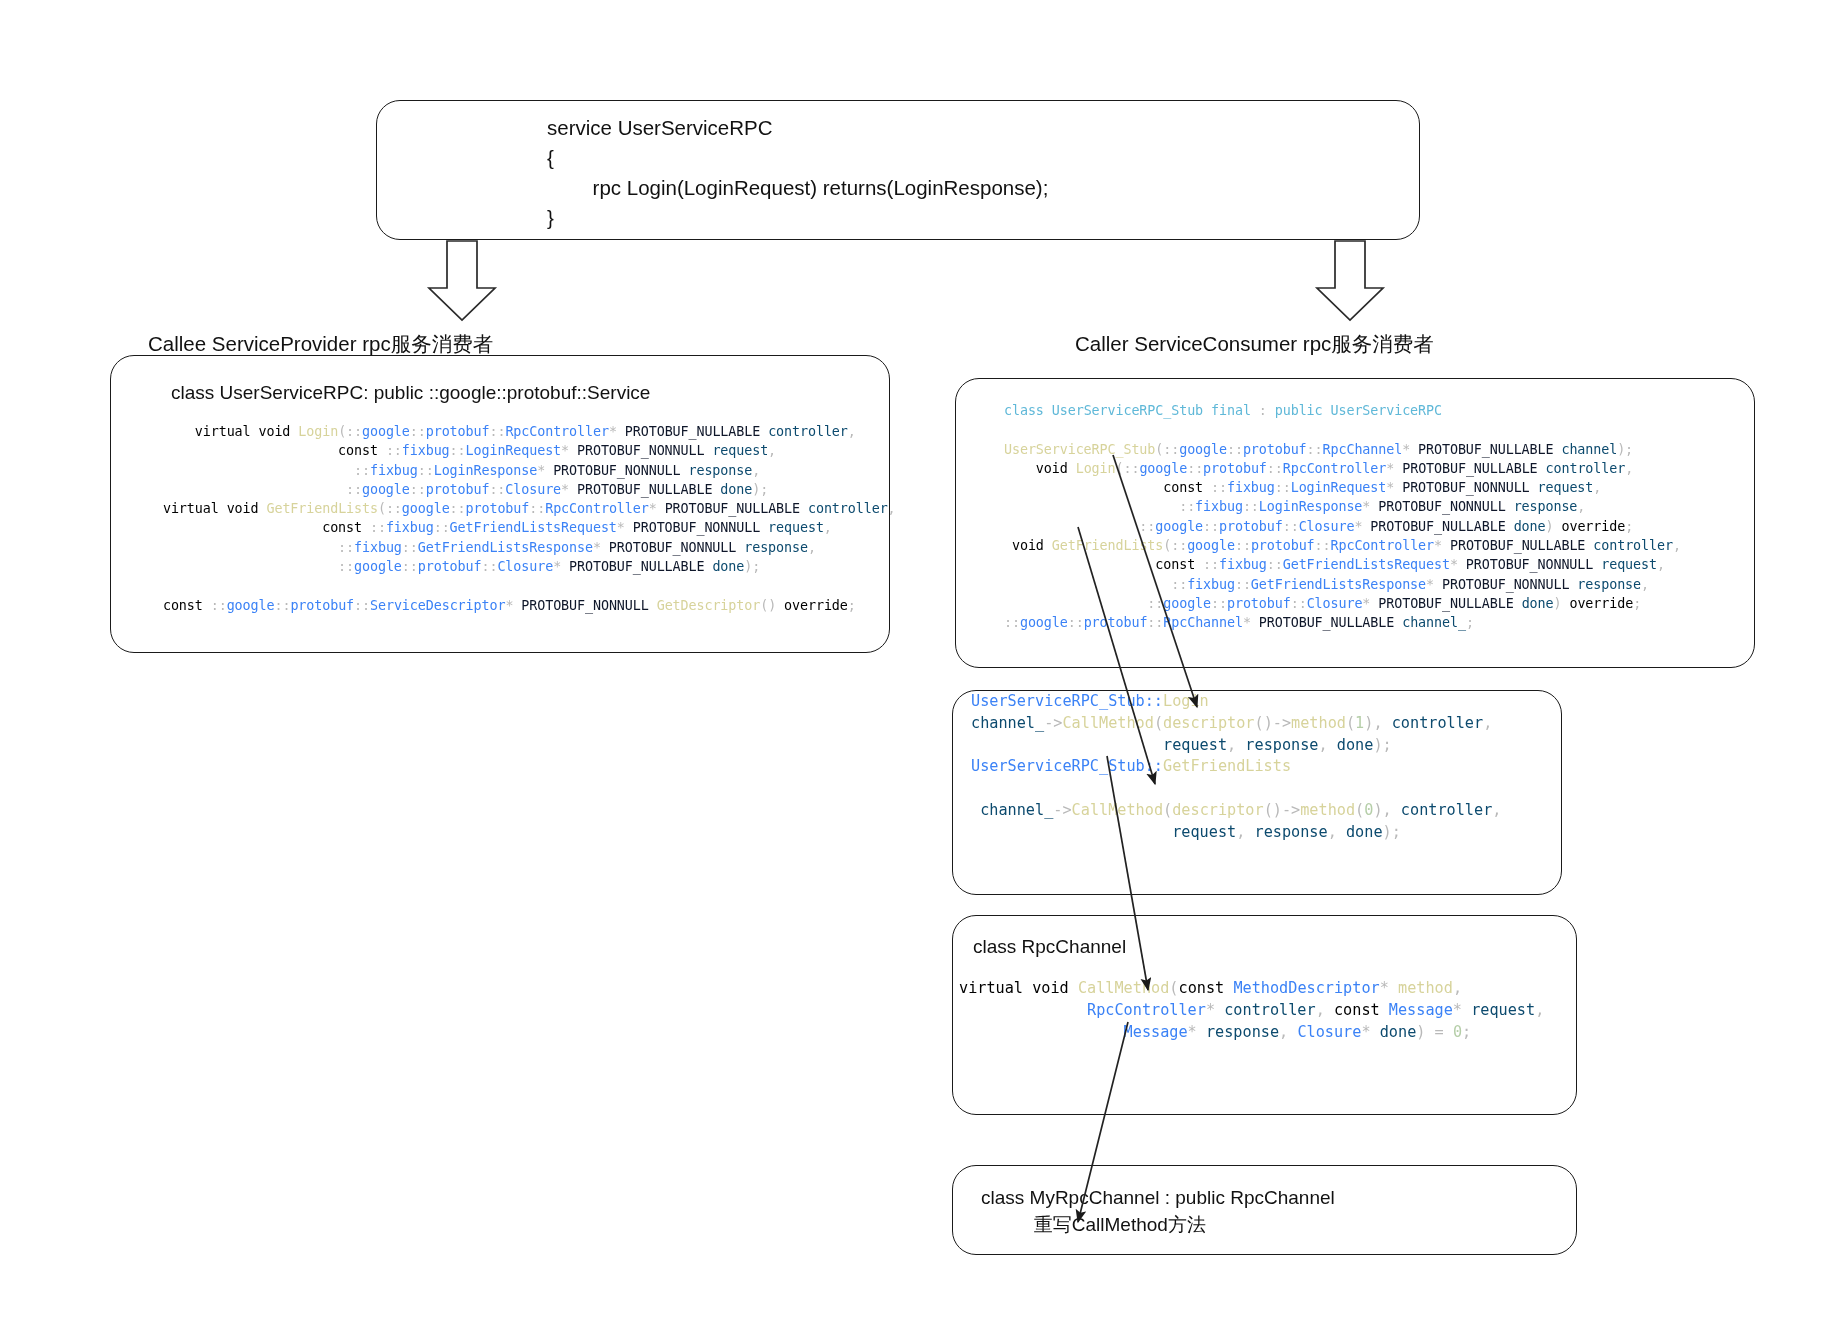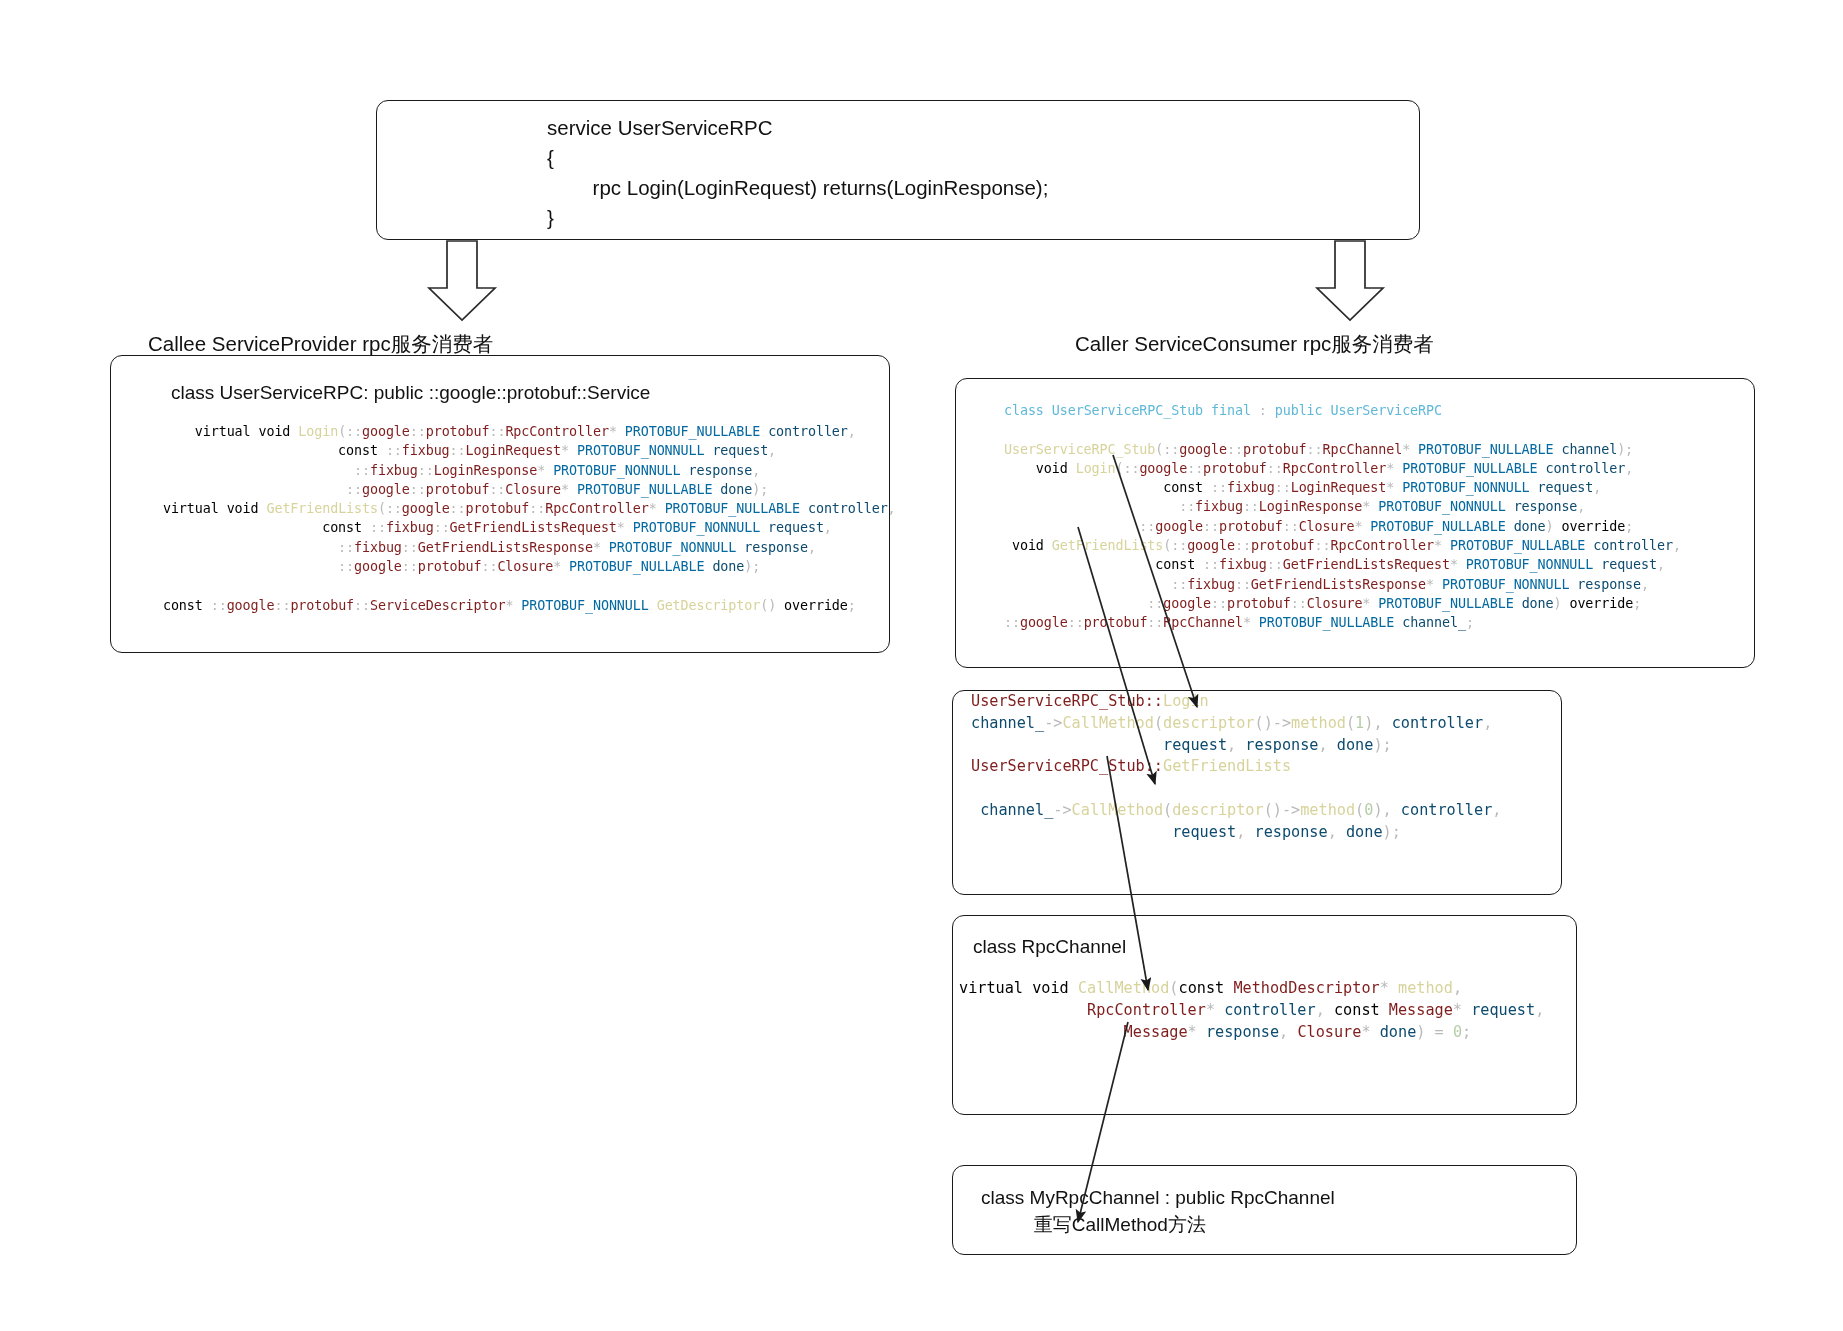--- a/index.html
+++ b/index.html
@@ -1,20 +1,20 @@
 <!DOCTYPE html>
 <html><head>
 <meta charset="utf-8">
 <style>
   html,body{margin:0;padding:0;background:#ffffff;}
   body{width:1843px;height:1331px;position:relative;overflow:hidden;
        font-family:"Liberation Sans",sans-serif;color:#000;}
   #stage{position:absolute;left:0;top:0;width:1843px;height:1331px;}
 
-  .box{position:absolute;border:1.6px solid #1a1a1a;border-radius:12px;background:#fff;box-sizing:border-box;}
+  .box{position:absolute;border:1.6px solid #1a1a1a;border-radius:24px;background:#fff;box-sizing:border-box;}
 
   .plain{font-family:"Liberation Sans",sans-serif;color:#111;white-space:pre;}
   .code{font-family:"DejaVu Sans Mono","Liberation Mono",monospace;white-space:pre;}
 
   
   #proto-box{left:376px;top:100px;width:1044px;height:140px;}
   #proto-text{position:absolute;left:170px;top:12px;font-size:20.5px;line-height:30px;}
 
   
   .caption{position:absolute;font-size:20.5px;color:#111;white-space:pre;}
@@ -39,22 +39,22 @@
   #rpcchannel-title{position:absolute;left:20px;top:20px;font-size:19px;}
   #rpcchannel-code{position:absolute;left:6px;top:62px;font-size:15.2px;line-height:21.8px;}
 
   
   #myrpc-box{left:952px;top:1165px;width:625px;height:90px;}
   #myrpc-text{position:absolute;left:28px;top:18px;font-size:19px;line-height:27px;}
 
   
   .kw{color:#000000;}
   .fn{color:#d7d39b;}
-  .ty{color:#7f1d1d;}
-  .mac{color:#0369a1;}
+  .ty{color:#3b82f6;}
+  .mac{color:#0f172a;}
   .var{color:#0c4a6e;}
   .pun{color:#b9b9b9;}
   .num{color:#b5cea8;}
   .id{color:#5fb8d8;}
 
   svg.overlay{position:absolute;left:0;top:0;width:1843px;height:1331px;pointer-events:none;}
 </style>
 </head>
 <body>
 

